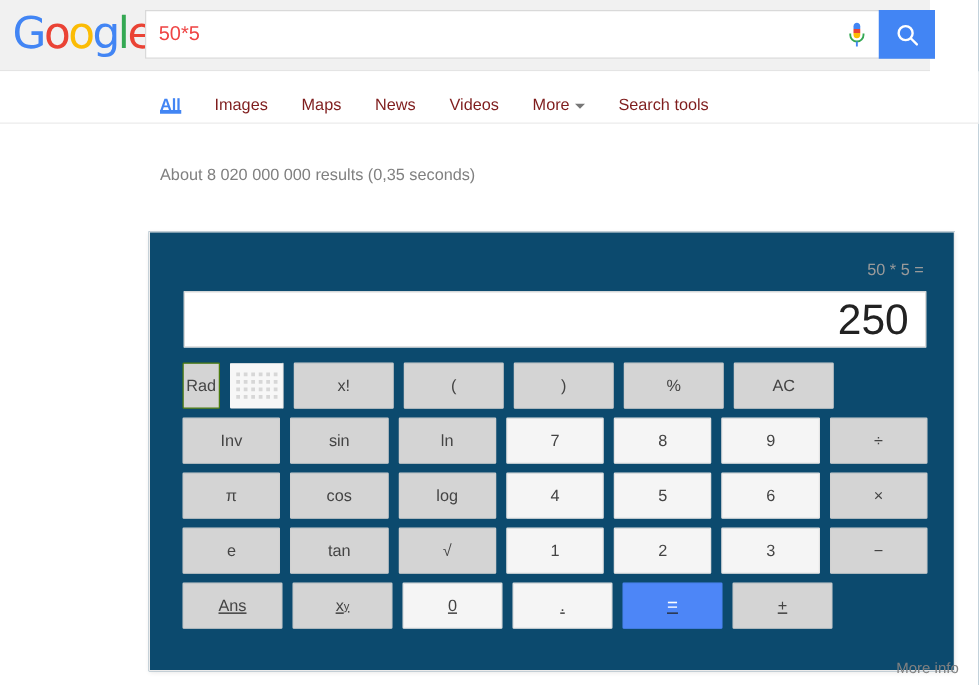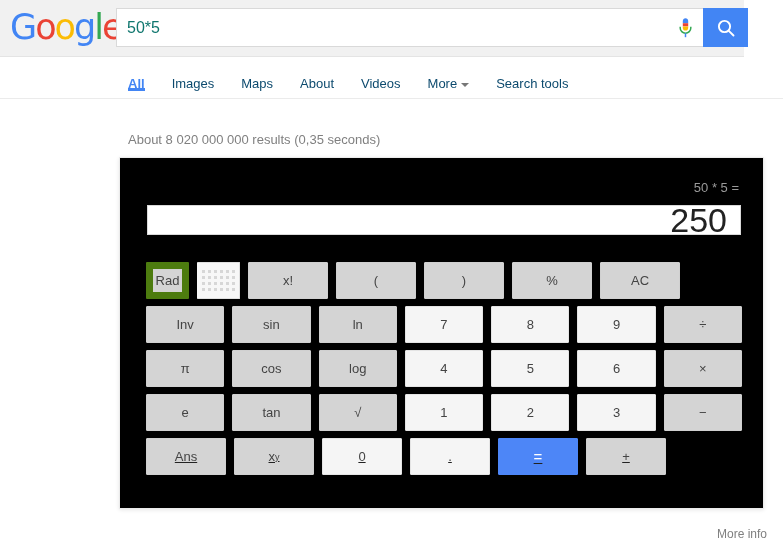--- a/index.html
+++ b/index.html
@@ -52,21 +52,21 @@
   }
   .search-input {
     position: absolute;
     left: 0; top: 0;
     width: 555px; height: 37px;
     border: none;
     outline: none;
     background: transparent;
     font-family: "Liberation Sans", sans-serif;
     font-size: 16px;
-    color: #0f766e;
+    color: #ef4444;
     padding: 0 10px;
     box-sizing: border-box;
   }
   .mic-btn {
     position: absolute;
     right: 44px; top: 0;
     width: 36px; height: 37px;
     display: flex; align-items: center; justify-content: center;
     cursor: pointer;
     background: transparent;
@@ -91,21 +91,21 @@
   }
   .nav-inner {
     position: absolute;
     left: 128px; top: 0;
     height: 52px;
     display: flex;
     align-items: flex-start;
   }
   .nav-item {
     font-size: 13px;
-    color: #0c4a6e;
+    color: #7f1d1d;
     padding: 19px 0 0 0;
     margin-right: 27px;
     cursor: pointer;
     white-space: nowrap;
     position: relative;
     height: 33px;
     box-sizing: border-box;
   }
   .nav-item.active {
     color: #4285F4;
@@ -134,38 +134,38 @@
     position: absolute;
     left: 128px; top: 132px;
     font-size: 13px;
     color: #808080;
     white-space: nowrap;
   }
 
   
   .calc-card {
     position: absolute;
-    left: 119px; top: 157px;
+    left: 119px; top: 185px;
     width: 645px; height: 352px;
-    background: #000000;
+    background: #0c4a6e;
     border: 1px solid #ebebeb;
     box-shadow: 0 1px 4px rgba(0,0,0,0.10);
     box-sizing: border-box;
   }
   .calc-expr {
     position: absolute;
     right: 24px; top: 22px;
     font-size: 13px;
     color: #9a9a9a;
     white-space: nowrap;
   }
   .calc-display {
     position: absolute;
     left: 27px; top: 47px;
-    width: 594px; height: 30px;
+    width: 594px; height: 45px;
     border: 1px solid #d9d9d9;
     box-sizing: border-box;
     background: #fff;
     display: flex;
     align-items: center;
     justify-content: flex-end;
   }
   .calc-result {
     font-size: 34px;
     color: #222;
@@ -213,22 +213,22 @@
     border: 1px solid #e4e4e4;
   }
   .key.eq {
     background: #4d86f7;
     border: 1px solid #4d86f7;
     color: #fff;
     font-size: 15px;
   }
   .key.toggle-on {
     background: #d4d4d4;
-    border: 7px solid #4d7c0f;
-    width: 43px;
+    border: 1px solid #4d7c0f;
+    width: 30px;
   }
   .key.toggle-off {
     background: #f7f7f7;
     border: 1px solid #e0e0e0;
     border-left: none;
     width: 43px;
   }
   .toggle-group {
     display: flex;
     margin-right: 8px;
@@ -291,21 +291,21 @@
     <div class="nav-item active">
       <span>All</span>
     </div>
     <div class="nav-item">
       <span>Images</span>
     </div>
     <div class="nav-item">
       <span>Maps</span>
     </div>
     <div class="nav-item">
-      <span>About</span>
+      <span>News</span>
     </div>
     <div class="nav-item">
       <span>Videos</span>
     </div>
     <div class="nav-item">
       <span>More</span><span class="caret"></span>
     </div>
     <div class="nav-item">
       <span>Search tools</span>
     </div>

